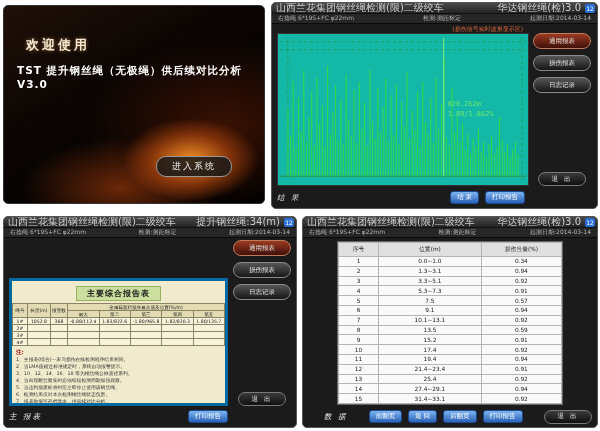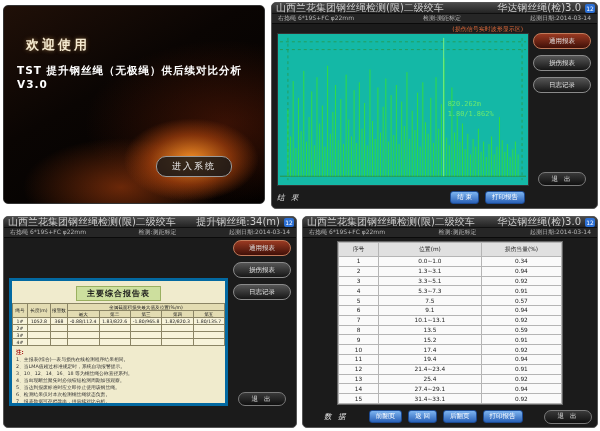--- a/index.html
+++ b/index.html
@@ -288,20 +288,25 @@
         <div>7、报表数据可存档导出，供后续对比分析。</div>
         <div>8、报表结束，如更换新绳，需重新标定后使用。</div>
       </div>
     </div>
     <div class="side-col">
       <button class="side-btn active">通用报表</button>
       <button class="side-btn">损伤报表</button>
       <button class="side-btn">日志记录</button>
       <button class="exit-btn">退 出</button>
     </div>
+    <div class="strip">
+      <span class="strip-label">主 报表</span>
+      <span class="spacer"></span>
+      <button class="blue-btn">打印报告</button>
+    </div>
   </section>
 
   <section class="window" id="q4">
     <div class="titlebar">
       <span>山西兰花集团钢丝绳检测(限)二级绞车</span>
       <span>华达钢丝绳(检)3.0</span>
     </div>
     <div class="badge">12</div>
     <div class="subbar">
       <span>右捻绳 6*19S+FC φ22mm</span>

